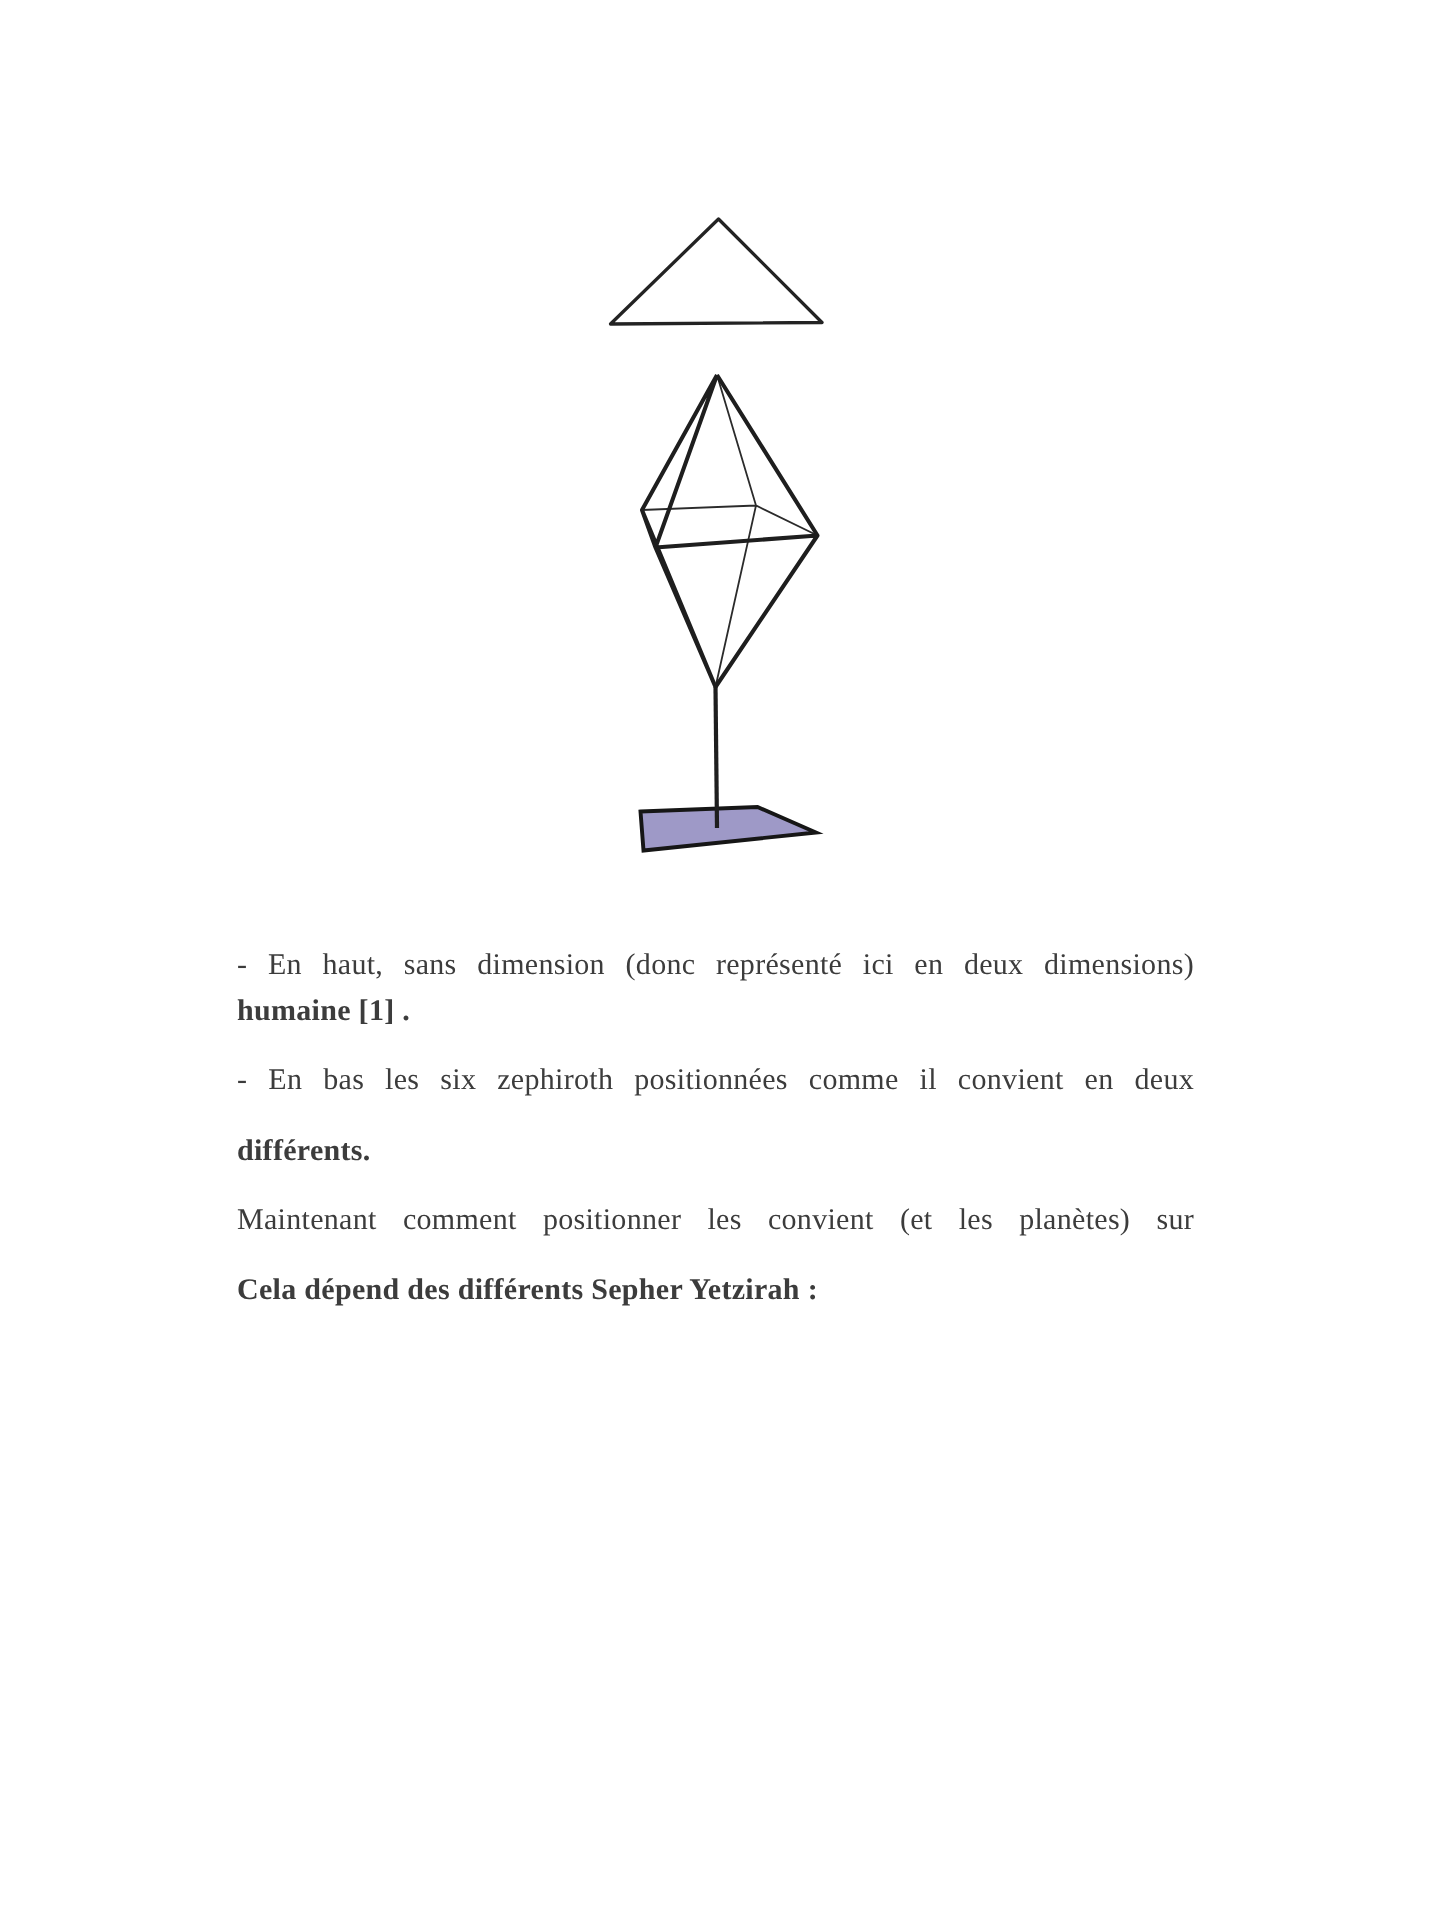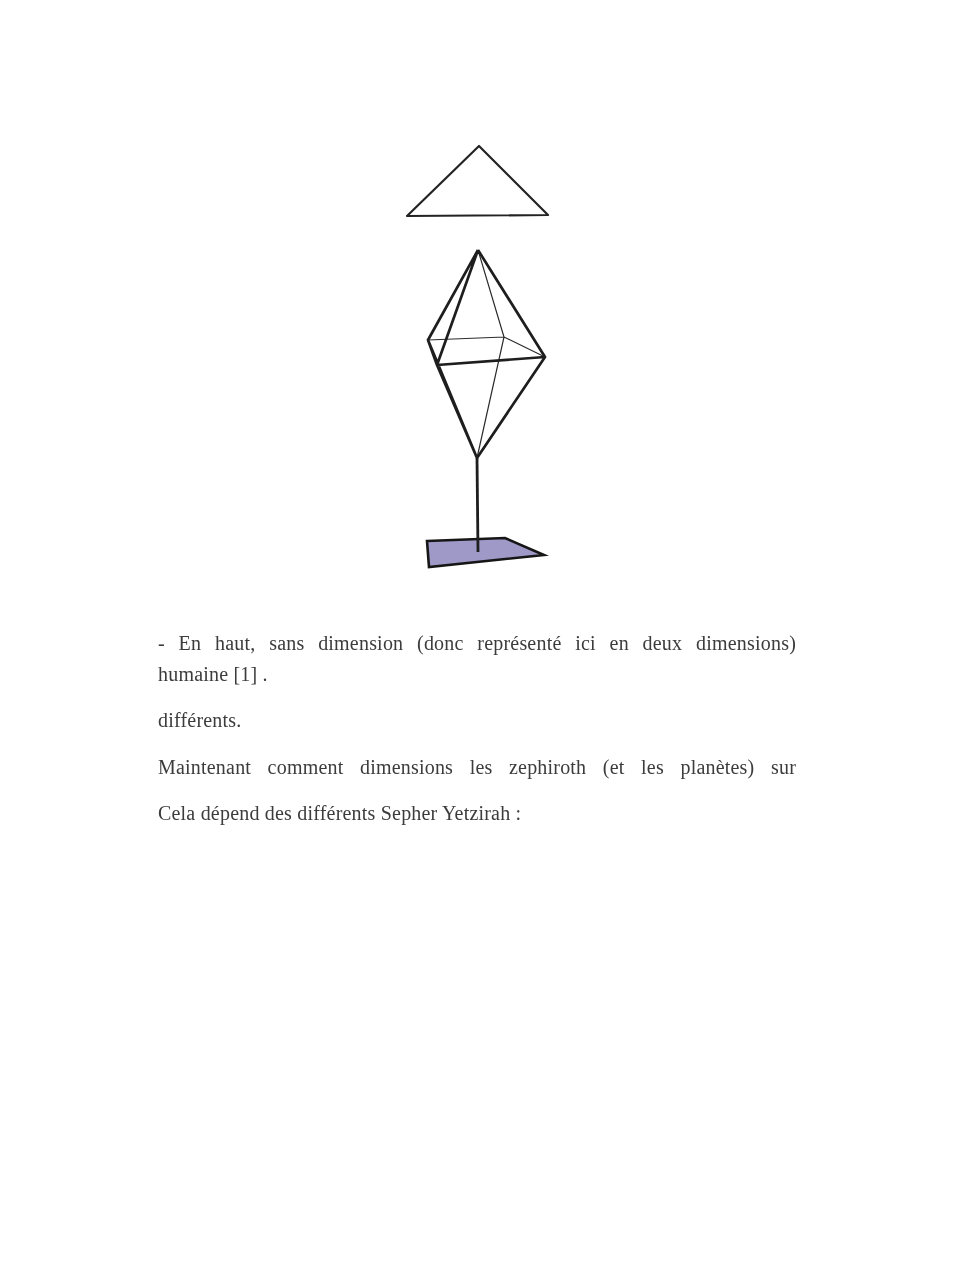--- a/index.html
+++ b/index.html
@@ -33,20 +33,21 @@
   .para {
     margin: 0 0 16px 0;
   }
   .line {
     text-align: justify;
     text-align-last: justify;
     white-space: nowrap;
   }
   .line.last {
     text-align-last: left;
+    font-weight: bold;
   }
   .line.bold {
     font-weight: bold;
     letter-spacing: 0.1px;
   }
   .page-number {
     position: absolute;
     left: 0;
     top: 1221px;
     width: 954px;
@@ -75,26 +76,27 @@
              M478,250 L437,365 L477,458
              M428,340 L437,365 L545,357" fill="none" stroke="#1e1e1e" stroke-width="2.7" stroke-linejoin="round"></path>
   </svg>
 
   <div class="text-block">
       <div class="para">
         <div class="line">- En haut, sans dimension (donc représenté ici en deux dimensions)</div>
         <div class="line last">humaine [1] .</div>
       </div>
       <div class="para">
+        <div class="line">- En bas les six zephiroth positionnées comme il convient en deux</div>
       </div>
       <div class="para">
         <div class="line last">différents.</div>
       </div>
       <div class="para">
-        <div class="line">Maintenant comment dimensions les zephiroth (et les planètes) sur</div>
+        <div class="line">Maintenant comment positionner les convient (et les planètes) sur</div>
       </div>
       <div class="para">
         <div class="line last">Cela dépend des différents Sepher Yetzirah :</div>
       </div>
     </div>
 
   <div class="page-number">28</div>
 </div>
 
 </body></html>

